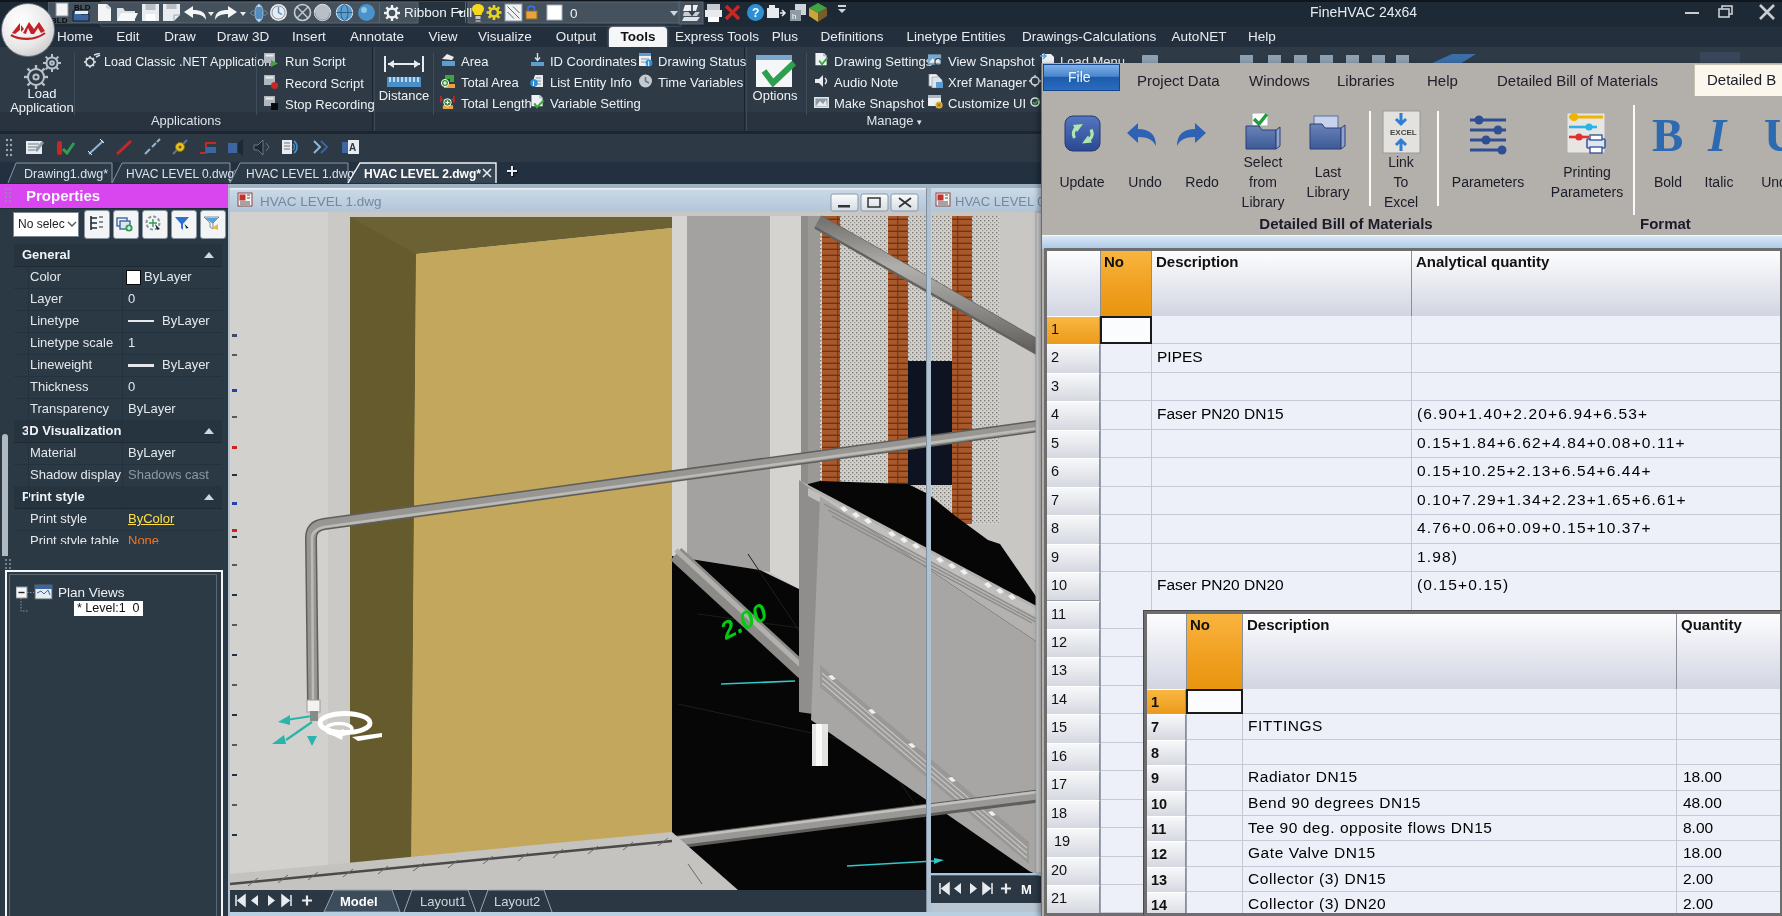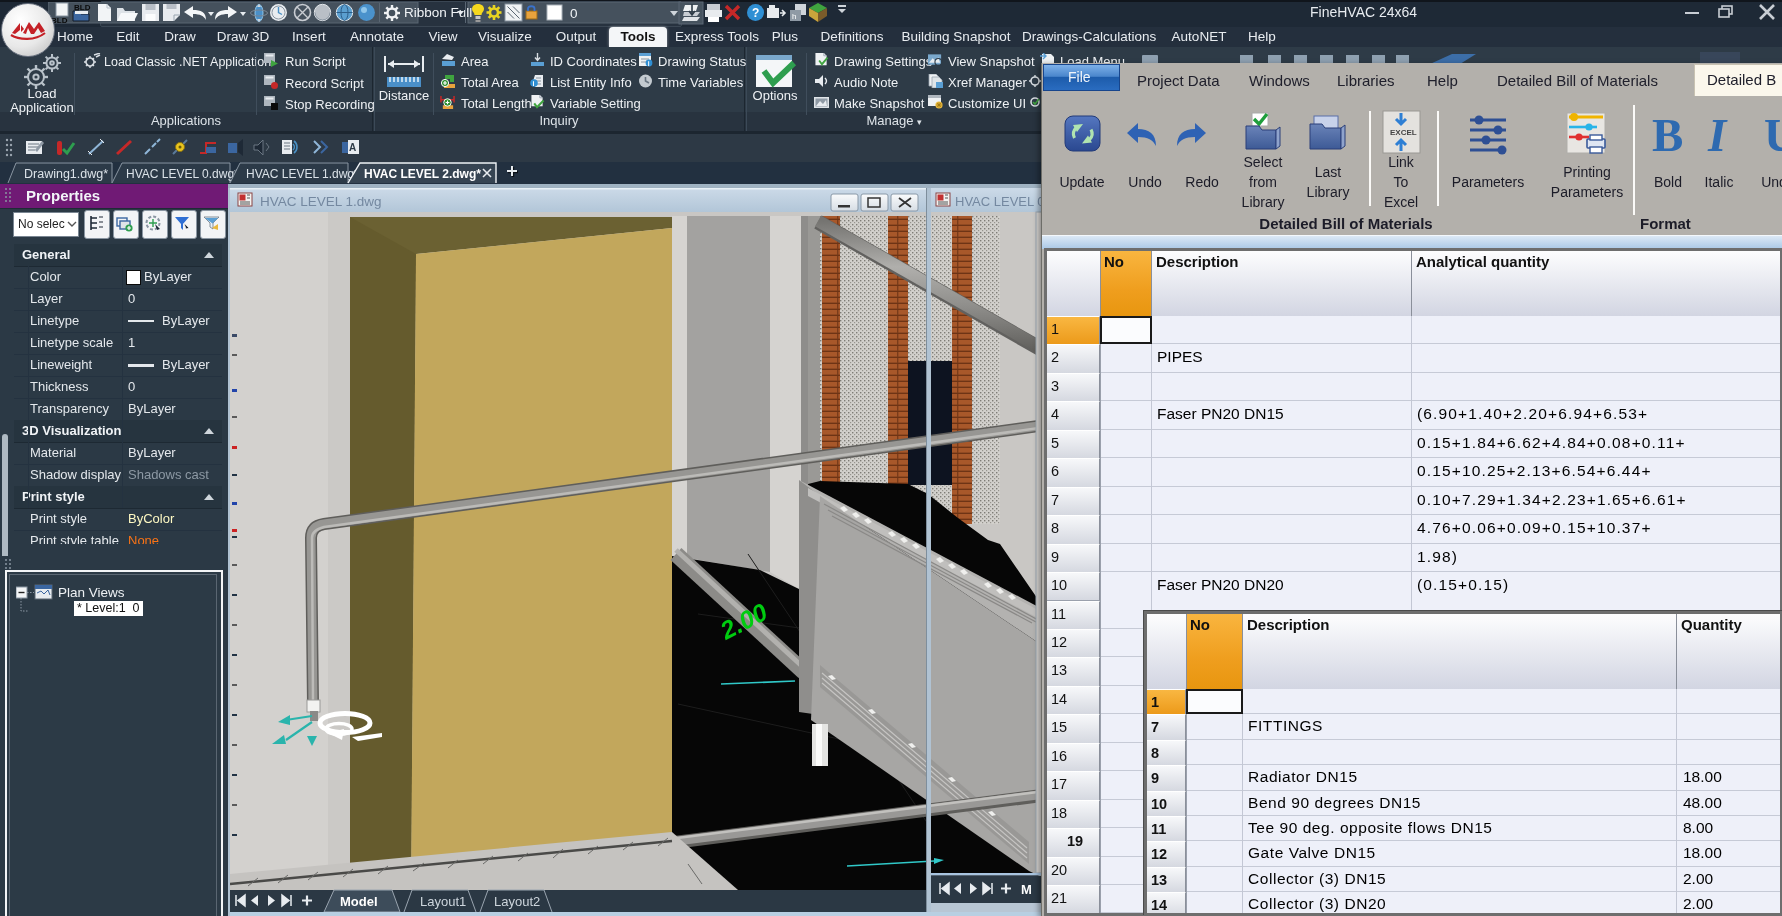--- a/index.html
+++ b/index.html
@@ -218,21 +218,21 @@
 <div class="menu-item" style="left:156px;width:48px;">Draw</div>
 <div class="menu-item" style="left:212px;width:62px;">Draw 3D</div>
 <div class="menu-item" style="left:283px;width:52px;">Insert</div>
 <div class="menu-item" style="left:341px;width:72px;">Annotate</div>
 <div class="menu-item" style="left:420px;width:46px;">View</div>
 <div class="menu-item" style="left:470px;width:70px;">Visualize</div>
 <div class="menu-item" style="left:546px;width:60px;">Output</div>
 <div class="menu-item" style="left:674px;width:86px;">Express Tools</div>
 <div class="menu-item" style="left:764px;width:42px;">Plus</div>
 <div class="menu-item" style="left:812px;width:80px;">Definitions</div>
-<div class="menu-item" style="left:898px;width:116px;">Building Snapshot</div>
+<div class="menu-item" style="left:898px;width:116px;">Linetype Entities</div>
 <div class="menu-item" style="left:1022px;width:130px;">Drawings-Calculations</div>
 <div class="menu-item" style="left:1165px;width:68px;">AutoNET</div>
 <div class="menu-item" style="left:1240px;width:44px;">Help</div>
 </div>
 <div class="abs" style="left:609px;top:27px;width:58px;height:20px;background:#f4f6f8;border-radius:4px 4px 0 0;box-shadow:0 0 3px rgba(255,255,255,.5);"></div>
 <div class="menu-item" style="left:609px;top:27px;width:58px;color:#111;font-weight:bold;">Tools</div>
 
 <div class="abs" style="left:0;top:47px;width:1782px;height:86px;background:#2e3b47;"></div>
 <div class="abs" style="left:0;top:112px;width:1782px;height:21px;background:#28333f;"></div>
 <div class="abs" style="left:0;top:131px;width:1782px;height:3px;background:#1c2630;"></div>
@@ -352,21 +352,20 @@
       <path d="M3 6 L11 6 M3 9 L11 9" stroke="#8a96a2"></path>
       <circle cx="11" cy="10" r="3.4" fill="#2f8fd4"></circle>
       <text x="9.8" y="12.8" font-size="6.5" fill="#fff" font-weight="bold">i</text>
     </svg>
   <div class="rib-txt" style="left:658px;top:8px;">Drawing Status</div>
   <svg class="rib-ico" style="left:638px;top:27px;" viewBox="0 0 15 14">
       <circle cx="7.5" cy="7" r="6.5" fill="#c3cad0"></circle>
       <path d="M7.5 3 L7.5 7 L11 9" stroke="#6a7682" stroke-width="1.6" fill="none"></path>
     </svg>
   <div class="rib-txt" style="left:658px;top:29px;">Time Variables</div>
-  <div class="grp-lbl" style="left:374px;width:370px;top:66px;">Inquiry</div>
 
   <svg class="abs" style="left:752px;top:6px;" width="46" height="42" viewBox="0 0 46 42">
     <rect x="4" y="2" width="36" height="32" fill="#f4f6f8"></rect>
     <rect x="4" y="2" width="36" height="5" fill="#7aa8cc"></rect>
     <path d="M12 18 L21 30 L42 10" stroke="#2e9e4f" stroke-width="6" fill="none"></path>
   </svg>
   <div class="rib-txt" style="left:752px;top:42px;width:46px;text-align:center;">Options</div>
   <div class="div-v" style="left:806px;top:6px;height:62px;background:#404e5c;"></div>
   <svg class="rib-ico" style="left:814px;top:6px;" viewBox="0 0 15 15">
       <path d="M1 0 L10 0 L13 3 L13 13 L1 13 Z" fill="#eef1f3"></path>
@@ -513,21 +512,21 @@
     <path d="M348 21 L360 1 L496 1 L496 21" fill="#364452" stroke="#f0f3f6" stroke-width="1.4"></path>
     <text x="364" y="16" font-size="12" font-weight="bold" fill="#ffffff">HVAC LEVEL 2.dwg*</text>
     <path d="M483 7 L491 15 M491 7 L483 15" stroke="#e8ecf0" stroke-width="1.6"></path>
     <path d="M508 10 L518 10 M513 5 L513 15" stroke="#0c1218" stroke-width="2.4"></path>
     <path d="M507 9 L517 9 M512 4 L512 14" stroke="#e8ecf0" stroke-width="2"></path>
   </g>
 </svg>
 
 <div class="abs" style="left:0;top:184px;width:228px;height:732px;background:#2b3945;">
 
-  <div class="abs" style="left:0;top:0;width:228px;height:24px;background:#701a75;border-bottom:1px solid #1f2b36;">
+  <div class="abs" style="left:0;top:0;width:228px;height:24px;background:#d946ef;border-bottom:1px solid #1f2b36;">
     <svg class="abs" style="left:4px;top:3px;" width="8" height="18">
         <g fill="#8a96a2">
           <circle cx="2" cy="2" r="1"></circle>
           <circle cx="6" cy="2" r="1"></circle>
           <circle cx="2" cy="6" r="1"></circle>
           <circle cx="6" cy="6" r="1"></circle>
           <circle cx="2" cy="10" r="1"></circle>
           <circle cx="6" cy="10" r="1"></circle>
           <circle cx="2" cy="14" r="1"></circle>
           <circle cx="6" cy="14" r="1"></circle>
@@ -626,21 +625,21 @@
       <span class="prop-val" style="color:#8d99a4;">Shadows cast ...</span>
     </div>
   <div class="sec-hd" style="top:302px;">
       <span class="sec-t">Print style</span>
       <svg style="position:absolute;right:8px;top:8px;" width="10" height="7">
         <path d="M0 6 L5 0 L10 6 Z" fill="#cfd6dc"></path>
       </svg>
     </div>
   <div class="prop-row" style="top:324px;">
       <span class="prop-lbl">Print style</span>
-      <span class="prop-val" style="color:#fef9c3;">ByColor</span>
+      <span class="prop-val" style="color:#fde047;text-decoration:underline;">ByColor</span>
     </div>
   <div class="prop-row" style="top:346px;border-bottom:none;height:14px;overflow:hidden;">
       <span class="prop-lbl">Print style table</span>
       <span class="prop-val" style="color:#f97316;">None</span>
     </div>
 
   <div class="abs" style="left:122px;top:82px;width:1px;height:242px;background:#243240;"></div>
   <div class="abs" style="left:28px;top:82px;width:1px;height:242px;background:#243240;"></div>
 
   <div class="abs" style="left:2px;top:250px;width:6px;height:130px;background:#aeb9c2;border-radius:3px;"></div>
@@ -1107,21 +1106,21 @@
     <div class="abs" style="left:0;top:491.75px;width:52px;height:27.45px;background:linear-gradient(#f7f8fa,#d5d8e0);border-right:1px solid #8a8f9a;border-top:1px solid #ffffff;border-bottom:1px solid #9aa0ac;">
           <span style="position:absolute;left:4px;top:4px;font-size:14.5px;color:#111;">16</span>
         </div>
     <div class="abs" style="left:0;top:520.20px;width:52px;height:27.45px;background:linear-gradient(#f7f8fa,#d5d8e0);border-right:1px solid #8a8f9a;border-top:1px solid #ffffff;border-bottom:1px solid #9aa0ac;">
           <span style="position:absolute;left:4px;top:4px;font-size:14.5px;color:#111;">17</span>
         </div>
     <div class="abs" style="left:0;top:548.65px;width:52px;height:27.45px;background:linear-gradient(#f7f8fa,#d5d8e0);border-right:1px solid #8a8f9a;border-top:1px solid #ffffff;border-bottom:1px solid #9aa0ac;">
           <span style="position:absolute;left:4px;top:4px;font-size:14.5px;color:#111;">18</span>
         </div>
     <div class="abs" style="left:0;top:577.10px;width:52px;height:27.45px;background:linear-gradient(#f7f8fa,#d5d8e0);border-right:1px solid #8a8f9a;border-top:1px solid #ffffff;border-bottom:1px solid #9aa0ac;">
-          <span style="position:absolute;left:20px;top:4px;font-size:14.5px;color:#111;font-weight:bold;">19</span>
+          <span style="position:absolute;left:7px;top:4px;font-size:14.5px;color:#111;">19</span>
         </div>
     <div class="abs" style="left:0;top:605.55px;width:52px;height:27.45px;background:linear-gradient(#f7f8fa,#d5d8e0);border-right:1px solid #8a8f9a;border-top:1px solid #ffffff;border-bottom:1px solid #9aa0ac;">
           <span style="position:absolute;left:4px;top:4px;font-size:14.5px;color:#111;">20</span>
         </div>
     <div class="abs" style="left:0;top:634.00px;width:52px;height:27.45px;background:linear-gradient(#f7f8fa,#d5d8e0);border-right:1px solid #8a8f9a;border-top:1px solid #ffffff;border-bottom:1px solid #9aa0ac;">
           <span style="position:absolute;left:4px;top:4px;font-size:14.5px;color:#111;">21</span>
         </div>
     <div class="abs" style="left:53px;top:65px;width:48px;height:24px;background:#fbfcfe;border:2px solid #1a1a1a;"></div>
     <span class="abs" style="left:110px;top:97.45px;font-size:15.5px;color:#000;white-space:nowrap;">PIPES</span>
     <span class="abs" style="left:110px;top:154.35px;font-size:15.5px;color:#000;white-space:nowrap;">Faser PN20 DN15</span>

